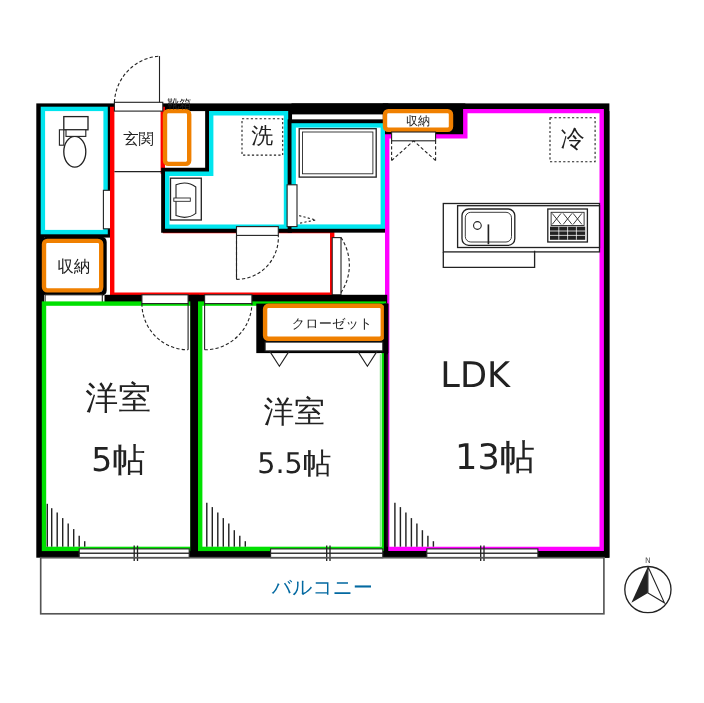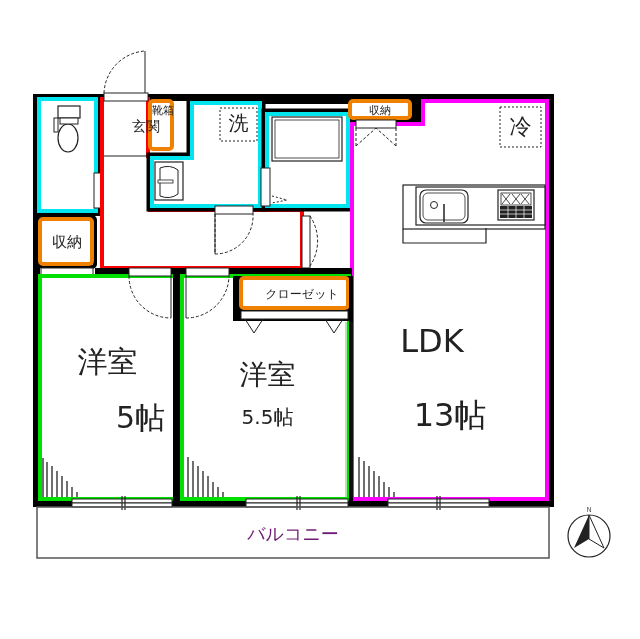--- a/index.html
+++ b/index.html
@@ -161,29 +161,29 @@
   <g>
     <circle cx="589" cy="536" r="21" fill="#fff" stroke="#222" stroke-width="1.2"></circle>
     <path d="M589 515 L574 548 L589 539 Z" fill="#222"></path>
     <path d="M589 515 L604 548 L589 539 Z" fill="#fff" stroke="#222" stroke-width="1"></path>
   </g>
 
   <rect x="220" y="108" width="37" height="33" fill="none" stroke="#222" stroke-width="1" stroke-dasharray="2,2"></rect>
   <rect x="500" y="107" width="41" height="40" fill="none" stroke="#222" stroke-width="1" stroke-dasharray="2,2"></rect>
 </svg>
 
-<div class="lbl" style="left:104px;top:118px;width:44px;font-size:14px;padding-left:20px;">玄関</div>
-<div class="lbl" style="left:152px;top:104px;width:22px;font-size:11px;line-height:13px;white-space:normal;word-break:break-all;">靴箱</div>
+<div class="lbl" style="left:104px;top:118px;width:44px;font-size:14px;">玄関</div>
+<div class="lbl" style="left:152px;top:88px;width:22px;font-size:11px;line-height:13px;white-space:normal;word-break:break-all;">靴箱</div>
 <div class="lbl" style="left:220px;top:110px;width:37px;font-size:20px;">洗</div>
 <div class="lbl" style="left:500px;top:112px;width:41px;font-size:22px;">冷</div>
 <div class="lbl" style="left:352px;top:103px;width:56px;font-size:11px;">収納</div>
 <div class="lbl" style="left:42px;top:233px;width:50px;font-size:15px;">収納</div>
 <div class="lbl" style="left:243px;top:286px;width:118px;font-size:12px;">クローゼット</div>
 
 <div class="lbl" style="left:50px;top:342px;width:115px;font-size:30px;">洋室</div>
-<div class="lbl" style="left:50px;top:398px;width:115px;font-size:30px;text-align:right;">5帖</div>
+<div class="lbl" style="left:50px;top:398px;width:115px;font-size:30px;">5帖</div>
 <div class="lbl" style="left:195px;top:356px;width:145px;font-size:28px;">洋室</div>
-<div class="lbl" style="left:195px;top:404px;width:145px;font-size:20px;">5.5帖</div>
+<div class="lbl" style="left:195px;top:404px;width:145px;font-size:26px;">5.5帖</div>
 <div class="lbl" style="left:357px;top:322px;width:150px;font-size:32px;">LDK</div>
 <div class="lbl" style="left:375px;top:394px;width:150px;font-size:32px;">13帖</div>
 
-<div class="lbl" style="left:37px;top:522px;width:512px;font-size:18px;color:#701a75;">バルコニー</div>
+<div class="lbl" style="left:37px;top:522px;width:512px;font-size:18px;color:#0369a1;">バルコニー</div>
 <div class="lbl" style="left:581px;top:506px;width:16px;font-size:7px;color:#555;">N</div>
 
 </body></html>

